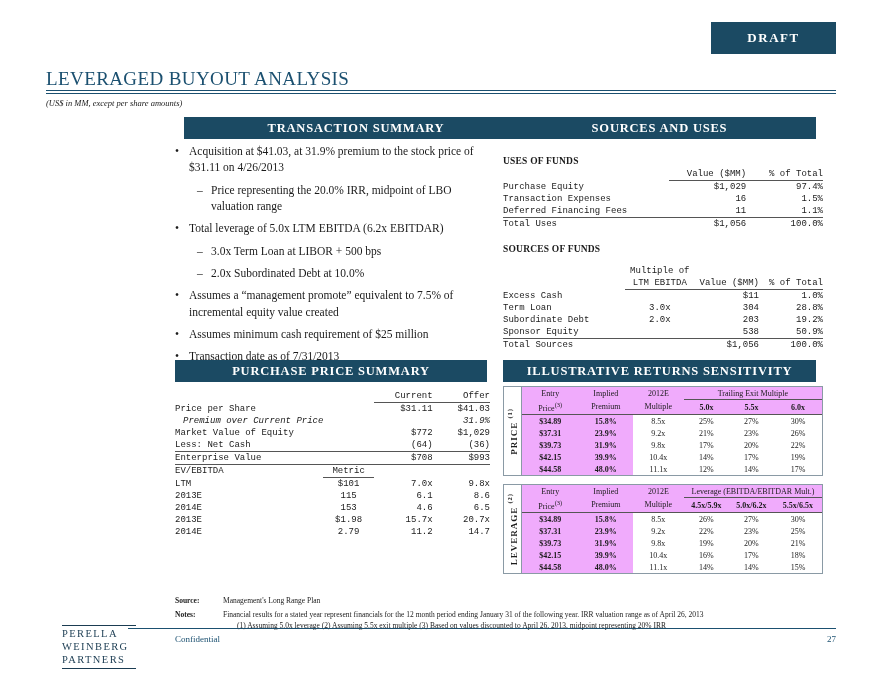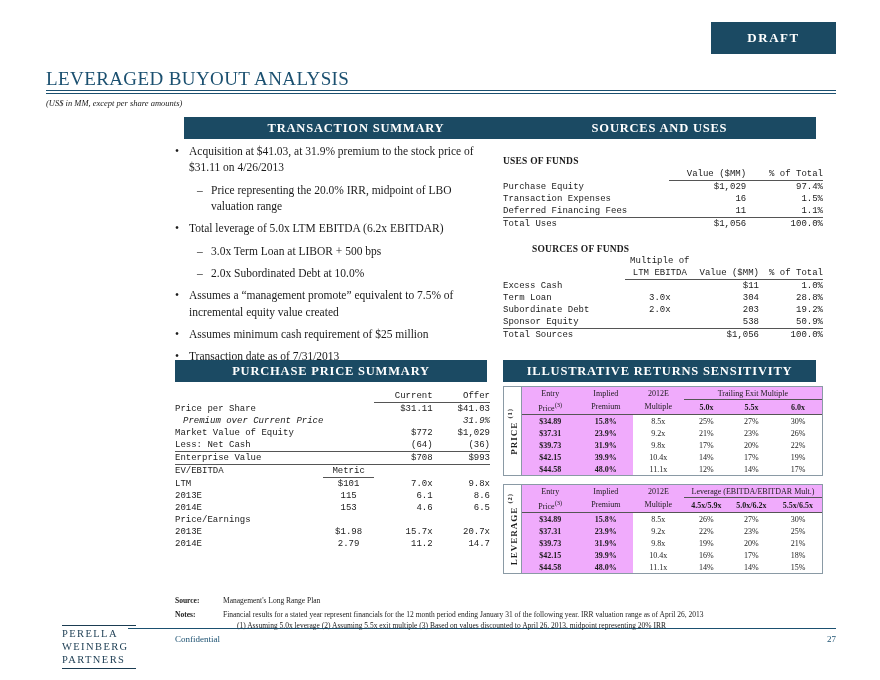--- a/index.html
+++ b/index.html
@@ -316,23 +316,23 @@
       <td class="num ul-thin">1.1%</td>
     </tr>
     <tr>
       <td>Total Uses</td>
       <td class="num">$1,056</td>
       <td class="num">100.0%</td>
     </tr>
   </tbody>
     </table>
 
-  <div class="su-title" style="margin-top:14px;margin-left:29px;">SOURCES OF FUNDS</div>
-
-  <table class="fin" style="width:100%; margin-top:1px;">
+  <div class="su-title" style="margin-top:14px;">SOURCES OF FUNDS</div>
+
+  <table class="fin" style="width:100%; margin-top:11px;">
     <tbody>
         <tr>
       <td style="width:38%;"></td>
       <td class="ctr" style="width:22%;">Multiple of</td>
       <td style="width:20%;"></td>
       <td style="width:20%;"></td>
     </tr>
     <tr>
       <td></td>
       <td class="ctr ul-thin">LTM EBITDA</td>
@@ -428,26 +428,20 @@
       <td>2013E</td>
       <td class="ctr">115</td>
       <td class="num">6.1</td>
       <td class="num">8.6</td>
     </tr>
     <tr>
       <td>2014E</td>
       <td class="ctr">153</td>
       <td class="num">4.6</td>
       <td class="num">6.5</td>
-    </tr>
-    <tr>
-      <td class="bold">Price/Earnings</td>
-      <td></td>
-      <td></td>
-      <td></td>
     </tr>
     <tr>
       <td>2013E</td>
       <td class="ctr">$1.98</td>
       <td class="num">15.7x</td>
       <td class="num">20.7x</td>
     </tr>
     <tr>
       <td>2014E</td>
       <td class="ctr">2.79</td>

